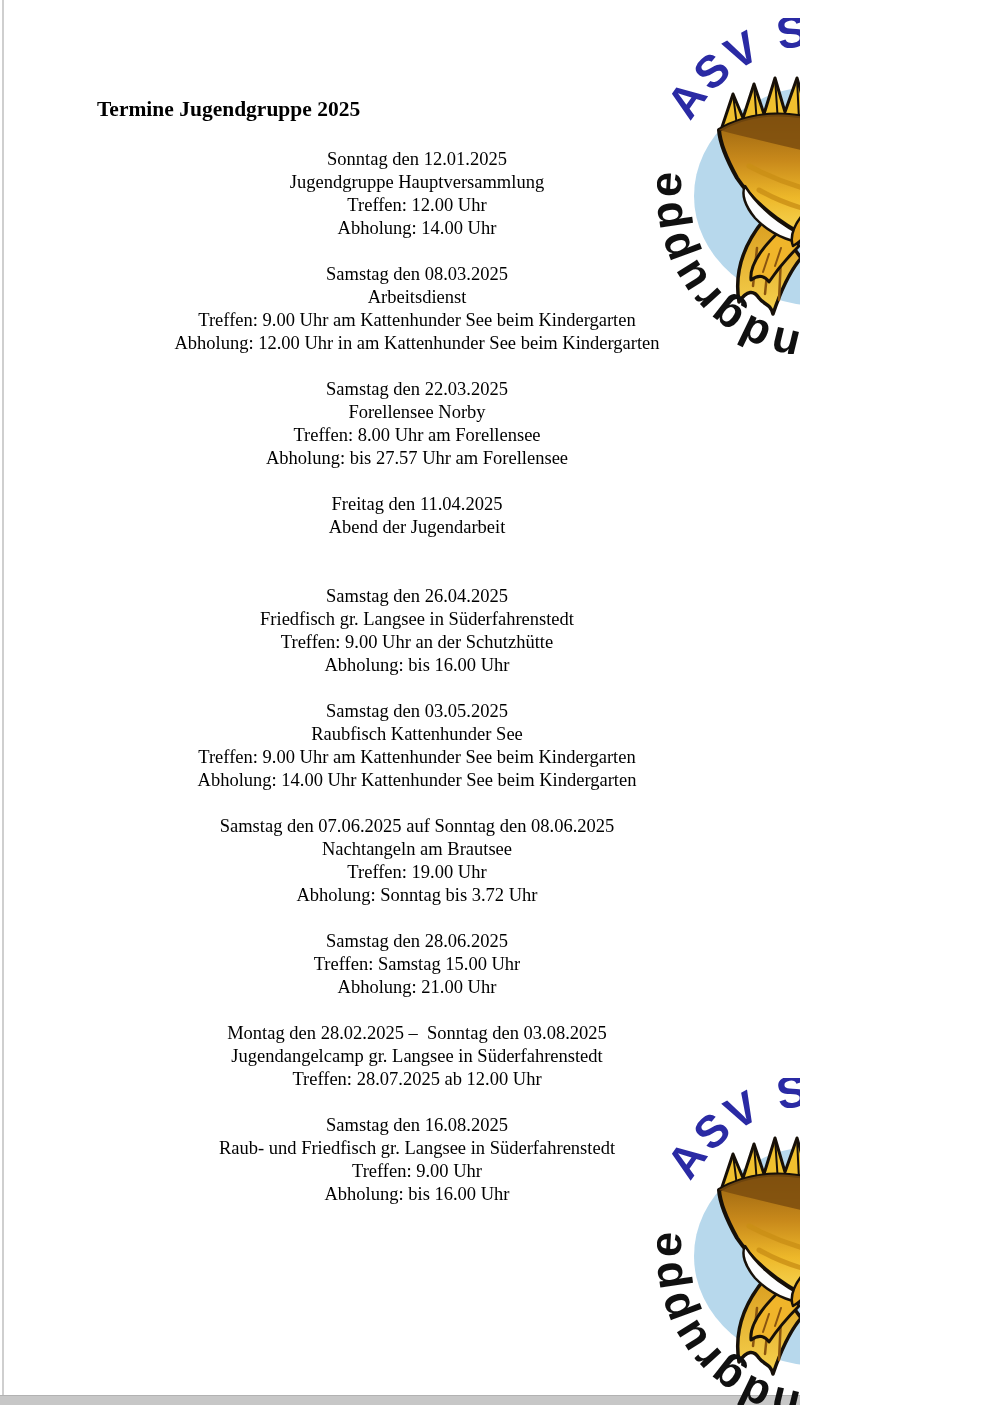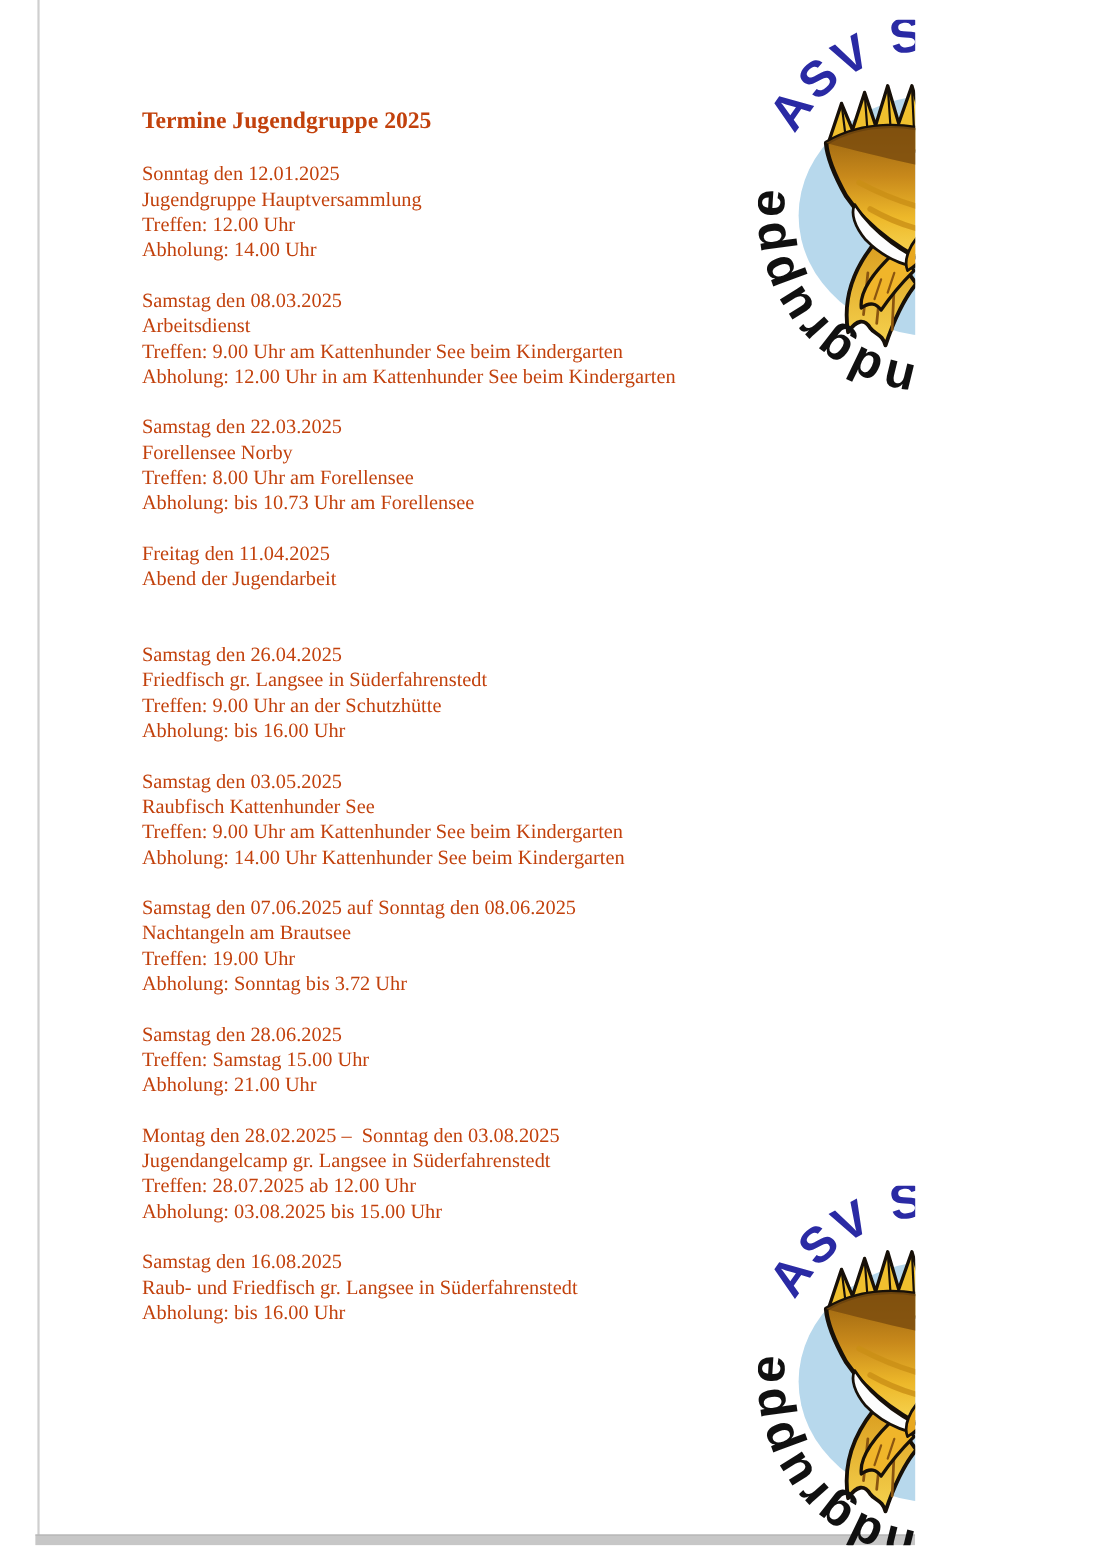--- a/index.html
+++ b/index.html
@@ -2,36 +2,35 @@
 <html><head>
 <meta charset="utf-8">
 <style>
   html,body{margin:0;padding:0;background:#ffffff;}
   .page{
     position:relative;
     width:800px;height:1405px;
     background:#ffffff;
     overflow:hidden;
     font-family:"Liberation Serif", serif;
-    color:#c2410c;
-    margin-left:32px;
+    color:#000000;
   }
   
   .edge-left{position:absolute;left:2px;top:0;bottom:9px;width:2px;background:#cfcfcf;}
   .edge-right{position:absolute;left:988px;top:32px;bottom:9px;width:2px;background:#c4c4c4;}
   .edge-bottom{position:absolute;left:0;right:0;bottom:0;height:9px;background:#c7c7c7;border-top:1px solid #b2b2b2;}
 
   .content{
     position:absolute;left:97px;top:95px;width:640px;
     font-size:18.5px;line-height:23px;
   }
   .doc-title{
     font-size:21.5px;line-height:28px;font-weight:bold;margin:0 0 25px 0;
   }
-  .event{margin:0 0 23px 0;}
+  .event{margin:0 0 23px 0;text-align:center;}
   .event--tall-gap{margin-bottom:46px;}
   .event div{white-space:pre-wrap;}
   .event-title{font-weight:normal;}
 
   .logo{position:absolute;width:340px;height:336px;}
   .logo--top{left:657px;top:18px;}
   .logo--bottom{left:657px;top:1078px;}
 
   .arc-top-text{
     font-family:"Liberation Sans", sans-serif;
@@ -66,21 +65,21 @@
       <div>Samstag den 08.03.2025</div>
       <div class="event-title">Arbeitsdienst</div>
       <div>Treffen: 9.00 Uhr am Kattenhunder See beim Kindergarten</div>
       <div>Abholung: 12.00 Uhr in am Kattenhunder See beim Kindergarten</div>
     </div>
 
     <div class="event">
       <div>Samstag den 22.03.2025</div>
       <div class="event-title">Forellensee Norby</div>
       <div>Treffen: 8.00 Uhr am Forellensee</div>
-      <div>Abholung: bis 10.73 Uhr am Forellensee</div>
+      <div>Abholung: bis 27.57 Uhr am Forellensee</div>
     </div>
 
     <div class="event event--tall-gap">
       <div>Freitag den 11.04.2025</div>
       <div class="event-title">Abend der Jugendarbeit</div>
 
     </div>
 
     <div class="event">
       <div>Samstag den 26.04.2025</div>
@@ -106,26 +105,26 @@
     <div class="event">
       <div>Samstag den 28.06.2025</div>
       <div>Treffen: Samstag 15.00 Uhr</div>
       <div>Abholung: 21.00 Uhr</div>
     </div>
 
     <div class="event">
       <div>Montag den 28.02.2025 –  Sonntag den 03.08.2025</div>
       <div class="event-title">Jugendangelcamp gr. Langsee in Süderfahrenstedt</div>
       <div>Treffen: 28.07.2025 ab 12.00 Uhr</div>
-      <div>Abholung: 03.08.2025 bis 15.00 Uhr</div>
     </div>
 
     <div class="event">
       <div>Samstag den 16.08.2025</div>
       <div class="event-title">Raub- und Friedfisch gr. Langsee in Süderfahrenstedt</div>
+      <div>Treffen: 9.00 Uhr</div>
       <div>Abholung: bis 16.00 Uhr</div>
     </div>
   </div>
   </div>
 
   <svg width="0" height="0" style="position:absolute" aria-hidden="true">
     <defs>
       <linearGradient id="bodyGrad" x1="0" y1="0" x2="0" y2="1">
         <stop offset="0" stop-color="#96610f"></stop>
         <stop offset="0.32" stop-color="#c8891b"></stop>

